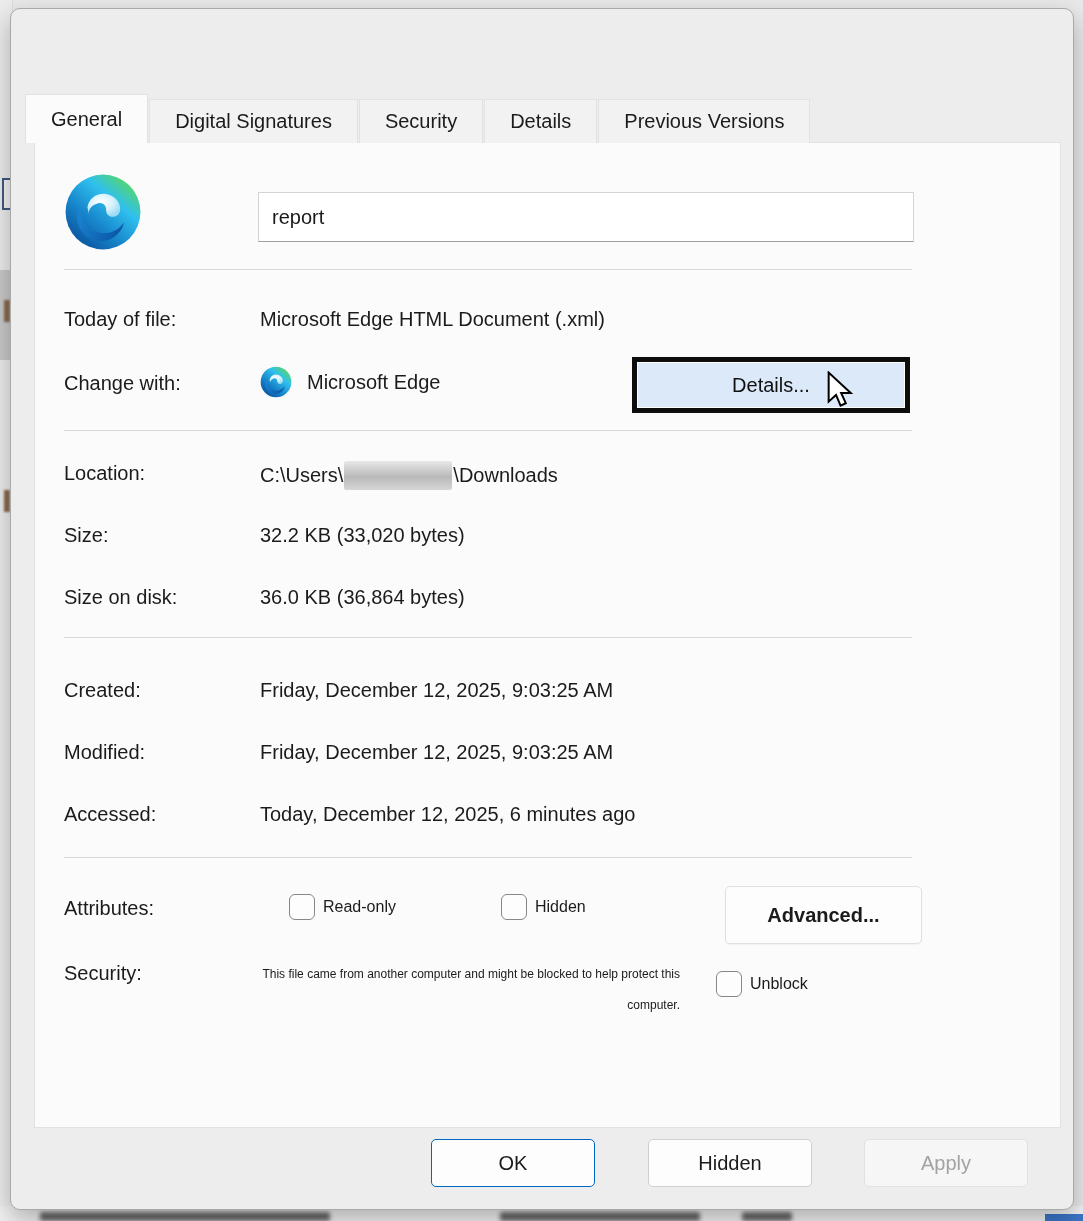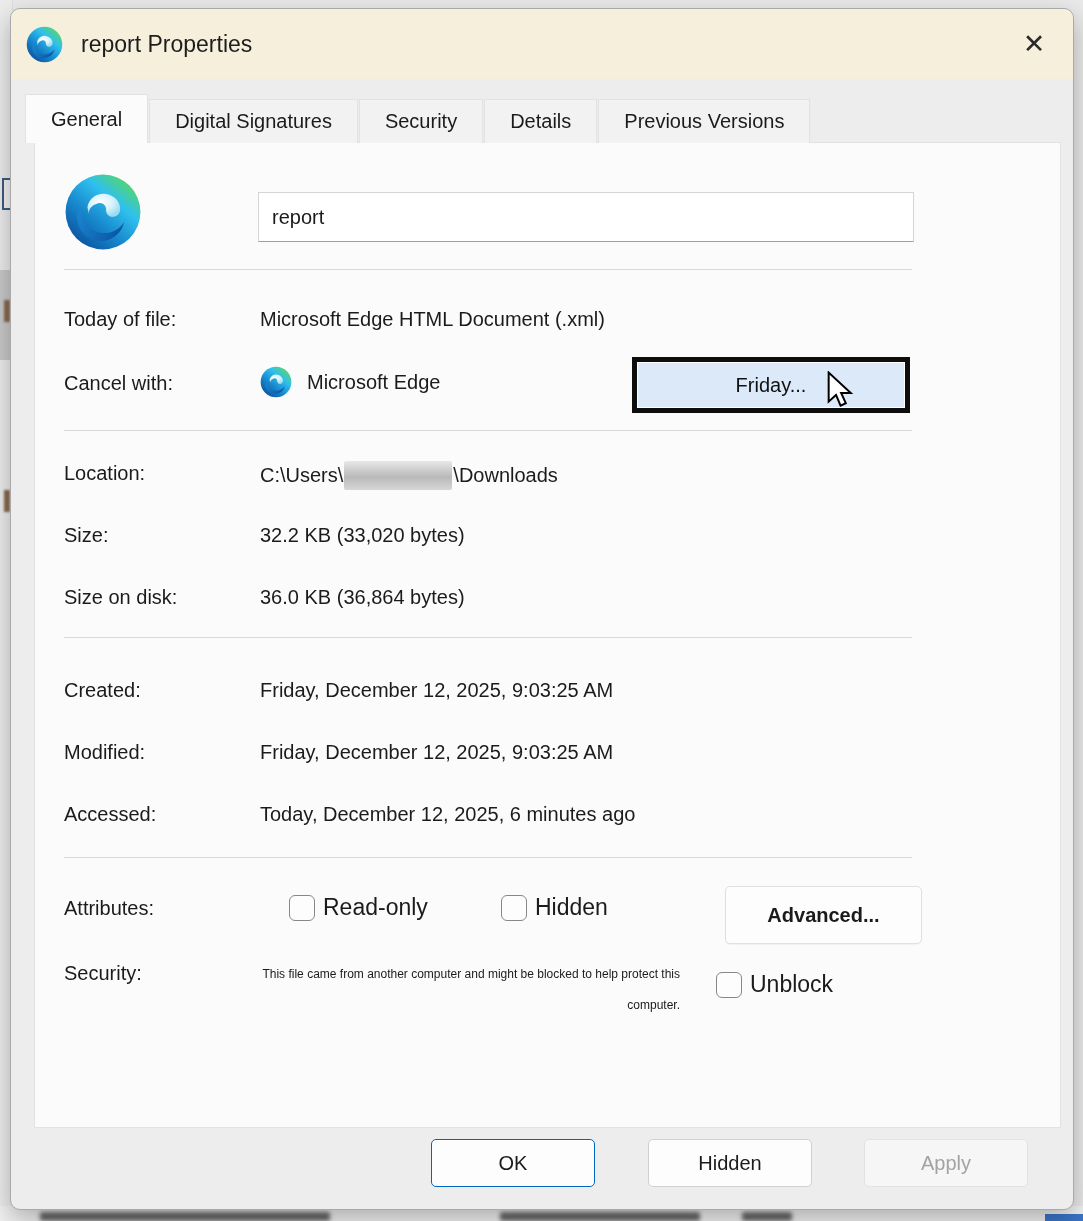--- a/index.html
+++ b/index.html
@@ -74,21 +74,21 @@
     position:absolute;left:597px;top:214px;width:278px;height:56px;box-sizing:border-box;
     border:5px solid #0d0d0d;background:#dbe9f8;box-shadow:inset 0 0 0 1px #ffffff;
     display:flex;align-items:center;justify-content:center;font-size:20px;color:#111;
   }
   .cursor-arrow{position:absolute;left:788px;top:228px;width:34px;height:40px;z-index:6;}
   
   .checkbox{
     width:26px;height:26px;box-sizing:border-box;border:1.5px solid #878787;border-radius:6px;
     background:#fdfdfd;display:inline-block;flex:0 0 auto;
   }
-  .check-item{position:absolute;display:flex;align-items:center;gap:8px;font-size:23px;}
+  .check-item{position:absolute;display:flex;align-items:center;gap:8px;font-size:16px;}
   .win-btn{
     position:absolute;box-sizing:border-box;border-radius:5px;background:#fdfdfd;
     border:1px solid #d0d0d0;display:flex;align-items:center;justify-content:center;
     font-size:20px;color:#1b1b1b;
   }
   .advanced-btn{left:690px;top:743px;width:197px;height:58px;border-color:#e0e0e0;box-shadow:0 1px 1px rgba(0,0,0,.04);font-weight:bold;}
   .security-msg{position:absolute;left:225px;top:816px;width:420px;font-size:12px;line-height:31px;text-align:right;}
   
   .footer-btn{position:absolute;top:1130px;width:164px;height:48px;box-sizing:border-box;border-radius:5px;
     display:flex;align-items:center;justify-content:center;font-size:20px;background:#fdfdfd;border:1px solid #d0d0d0;}
@@ -132,27 +132,20 @@
 </div>
 <div class="bg-bottom">
   <div class="t1"></div>
   <div class="t2"></div>
   <div class="t3"></div>
   <div class="bluebar"></div>
 </div>
 
 <div class="dialog">
 
-  <div class="titlebar">
-    <svg class="title-icon">
-        <use href="#edgeLogo"></use>
-      </svg>
-    <div class="title-text">report Properties</div>
-    <div class="close-btn">✕</div>
-  </div>
 
   <div class="tabs">
     <div class="tab active">General</div>
     <div class="tab">Digital Signatures</div>
     <div class="tab">Security</div>
     <div class="tab">Details</div>
     <div class="tab">Previous Versions</div>
   </div>
 
   <div class="panel">
@@ -163,28 +156,28 @@
     <input class="name-input" type="text" value="report" style="">
 
     <div class="sep" style="top:126px"></div>
 
     <div class="row" style="top:164px">
       <span class="row-label">Today of file:</span>
       <span class="row-value">Microsoft Edge HTML Document (.xml)</span>
     </div>
 
     <div class="row" style="top:228px">
-      <span class="row-label">Cancel with:</span>
+      <span class="row-label">Change with:</span>
     </div>
     <svg class="edge-sm">
         <use href="#edgeLogo"></use>
       </svg>
     <span class="opens-text">Microsoft Edge</span>
     <div class="change-btn">
-      <span>Friday...</span>
+      <span>Details...</span>
     </div>
     <svg class="cursor-arrow" viewBox="0 0 24 28">
       <path d="M4,1 L4,21.5 L9.2,16.8 L12.4,24.3 L16.1,22.6 L12.8,15.4 L19.6,15.4 Z" fill="#ffffff" stroke="#000000" stroke-width="1.4" stroke-linejoin="miter"></path>
     </svg>
 
     <div class="sep" style="top:287px"></div>
 
     <div class="row" style="top:318px">
       <span class="row-label">Location:</span>
       <span class="row-value"><span>C:\Users\</span><span class="blur-box"></span><span>\Downloads</span></span>

